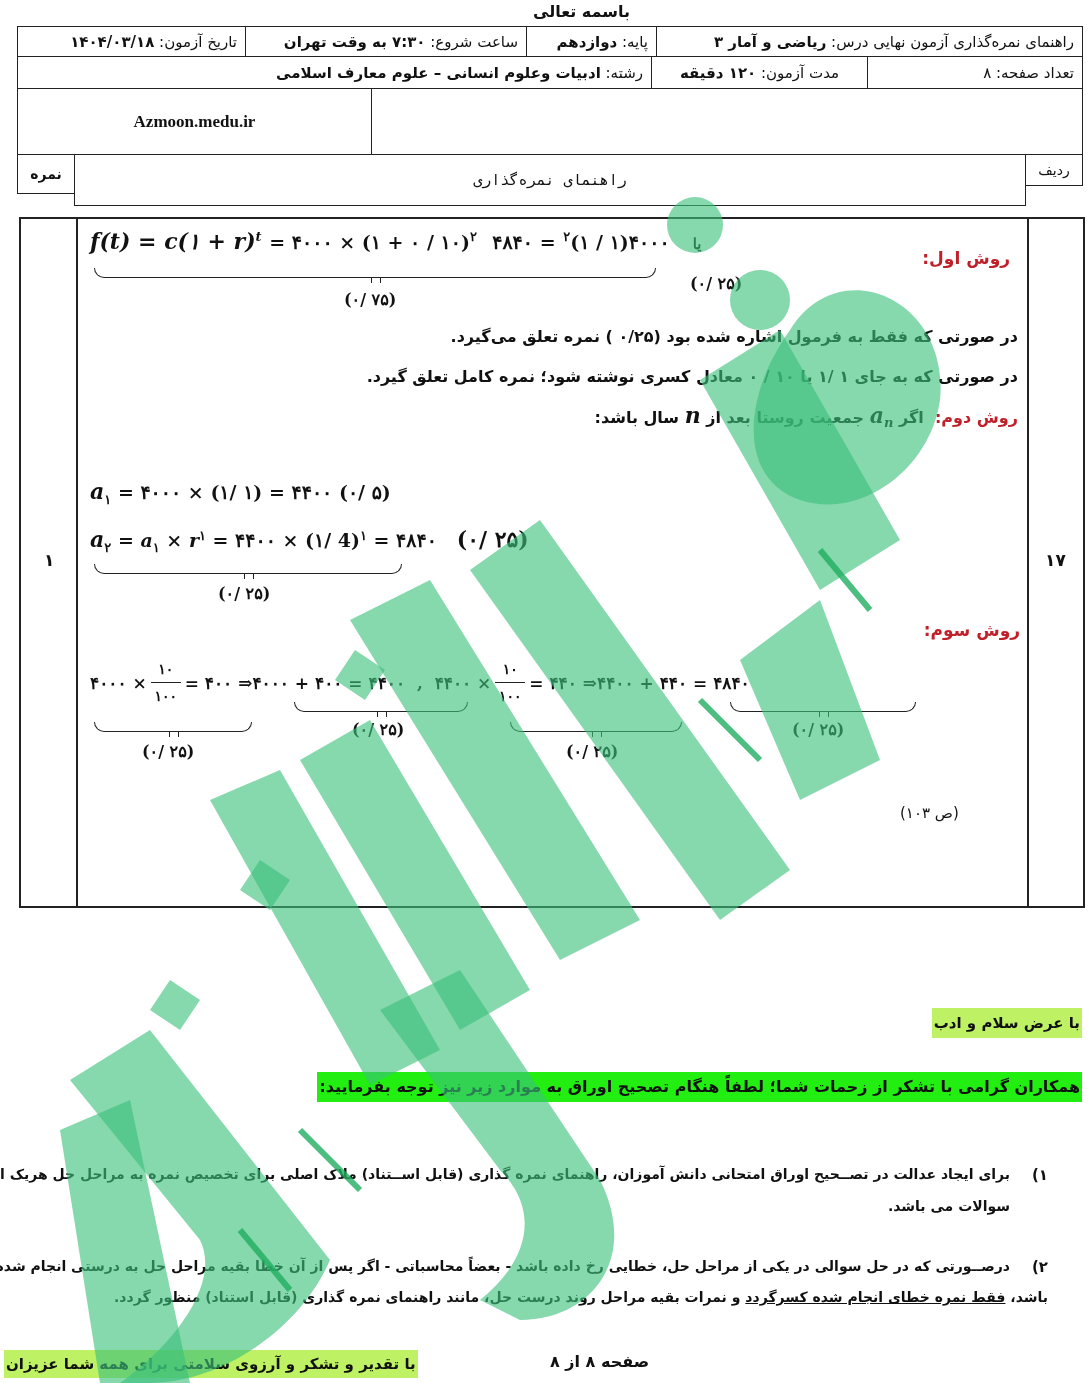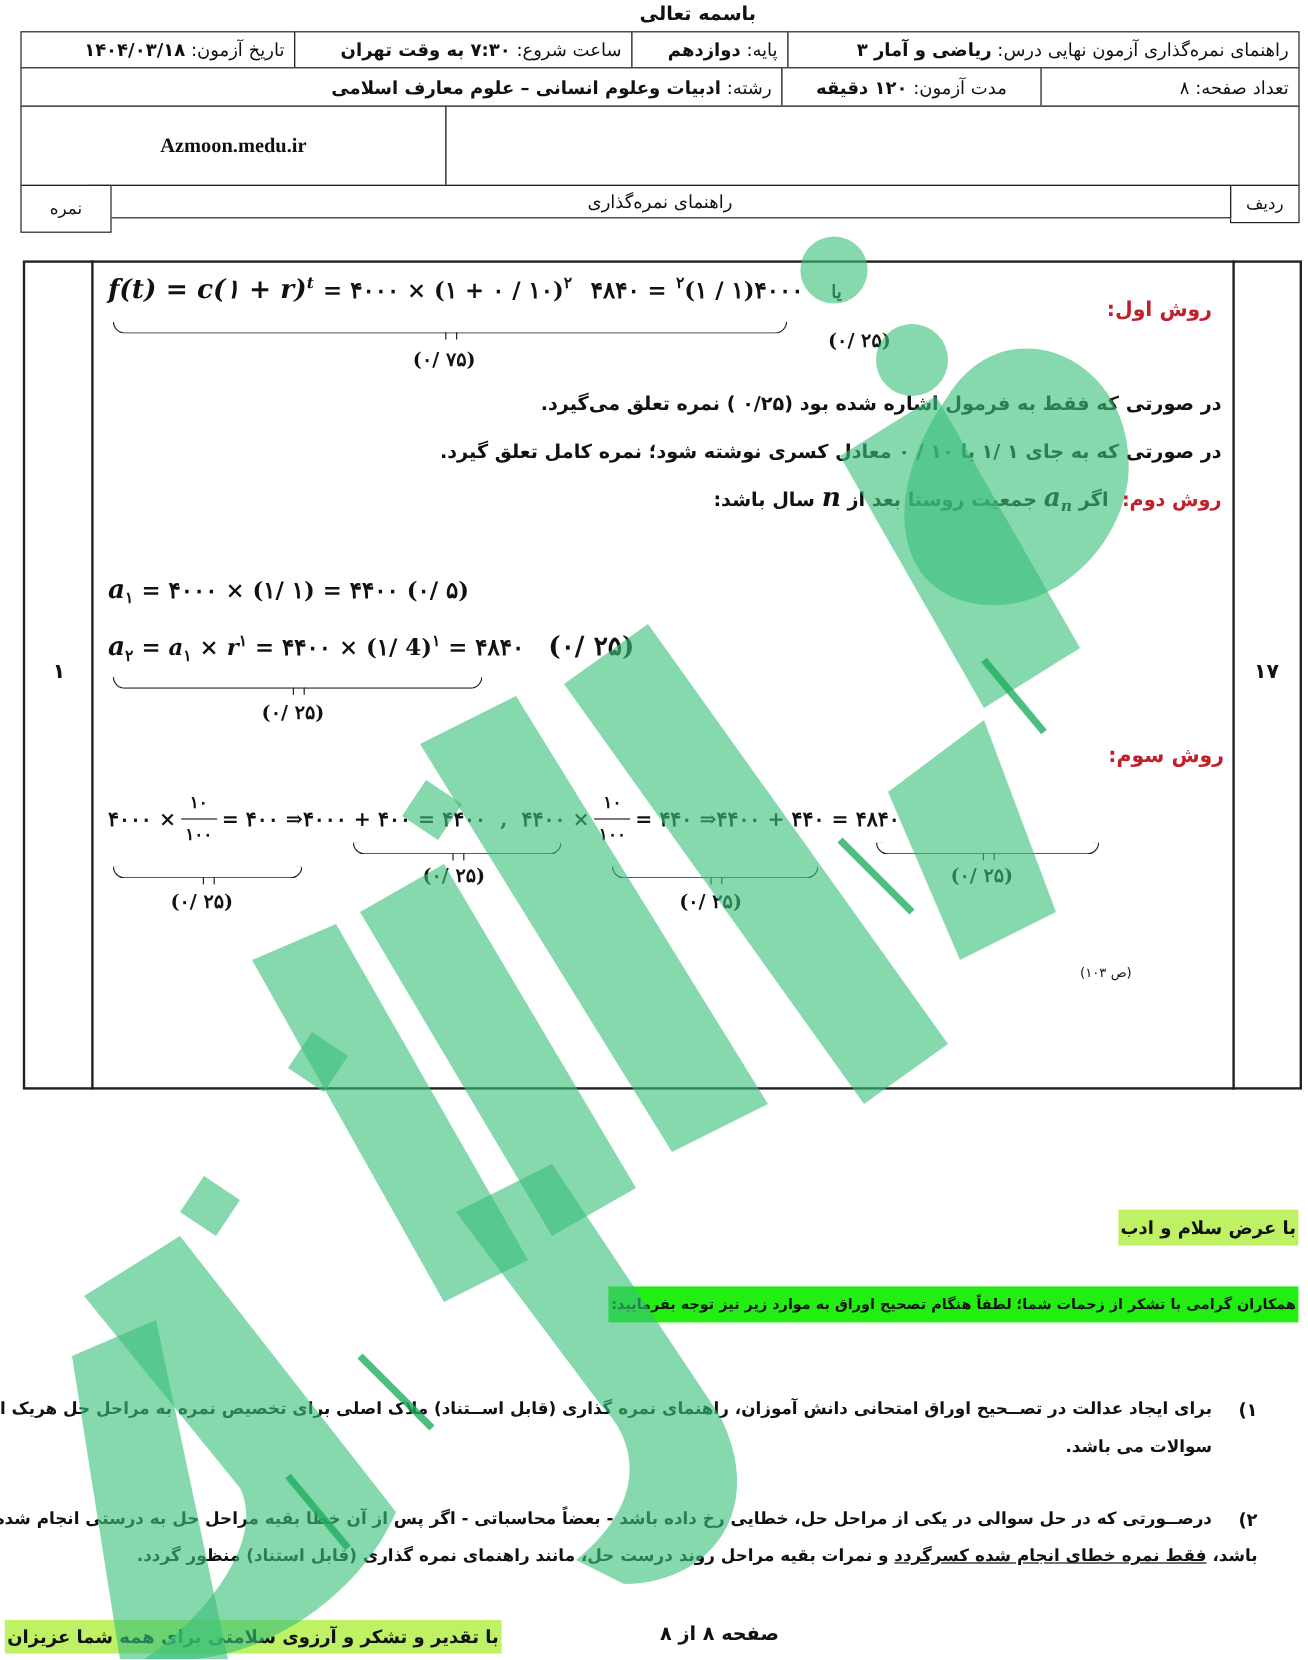--- a/index.html
+++ b/index.html
@@ -60,22 +60,22 @@
     <span>رشته:</span>&nbsp;<span class="b">ادبیات وعلوم انسانی – علوم معارف اسلامی</span>
   </div>
 
   <div class="cell" style="left:371px; top:88px; width:712px; height:67px; flex-direction:column; align-items:flex-start; justify-content:center; font-size:13px; line-height:26px;">
   </div>
   <div class="cell" style="left:17px; top:88px; width:355px; height:67px; flex-direction:column; justify-content:center; font-size:13px; line-height:26px;">
     <div class="b" style="font-family:'Liberation Serif', serif; font-size:17px; direction:ltr;">Azmoon.medu.ir</div>
   </div>
 
   <div class="cell" style="left:1025px; top:154px; width:58px; height:32px; justify-content:center; font-size:14px;">ردیف</div>
-  <div class="cell" style="left:74px; top:154px; width:952px; height:28px; justify-content:center; font-size:15px;">راهنمای نمره‌گذاری</div>
-  <div class="cell" style="left:17px; top:154px; width:76px; height:40px; justify-content:center; font-size:14px;">نمره</div>
+  <div class="cell" style="left:74px; top:154px; width:952px; height:52px; justify-content:center; font-size:15px;font-family:Liberation Mono, monospace;">راهنمای نمره‌گذاری</div>
+  <div class="cell" style="left:17px; top:154px; width:58px; height:40px; justify-content:center; font-size:14px;font-weight:bold;">نمره</div>
 </div>
 
 <div class="frame" style="left:19px; top:217px; width:1066px; height:691px;"></div>
 <div class="vline" style="left:1027px; top:217px; height:691px;"></div>
 <div class="vline" style="left:76px; top:217px; height:691px;"></div>
 
 <div class="abs b" style="left:1045px; top:550px; font-size:17px;">۱۷</div>
 <div class="abs b" style="left:44px; top:550px; font-size:17px;">۱</div>
 
 <div class="abs rtl red" style="left:920px; top:248px; width:90px; font-size:17px; text-align:right;">روش اول:</div>
@@ -142,24 +142,24 @@
 </div>
 <div class="brace" style="left:94px; top:722px; width:158px;"></div>
 <div class="brace" style="left:294px; top:702px; width:174px;"></div>
 <div class="brace" style="left:510px; top:722px; width:172px;"></div>
 <div class="brace" style="left:730px; top:702px; width:186px;"></div>
 <div class="score" style="left:142px; top:742px;">(۰/ ۲۵)</div>
 <div class="score" style="left:352px; top:720px;">(۰/ ۲۵)</div>
 <div class="score" style="left:566px; top:742px;">(۰/ ۲۵)</div>
 <div class="score" style="left:792px; top:720px;">(۰/ ۲۵)</div>
 
-<div class="abs rtl" style="left:900px; top:804px; font-size:11px;">(ص ۱۰۳)</div>
+<div class="abs rtl" style="left:900px; top:804px; font-size:15px;">(ص ۱۰۳)</div>
 
 <div class="abs rtl b hl-cyan" style="right:8px; top:1008px; font-size:15px; padding:4px 2px; line-height:22px;">با عرض سلام و ادب</div>
-<div class="abs rtl b hl-green" style="right:8px; top:1072px; font-size:12px; padding:4px 2px; line-height:22px; white-space:nowrap;margin-left:16px;">همکاران گرامی با تشکر از زحمات شما؛ لطفاً هنگام تصحیح اوراق به موارد زیر نیز توجه بفرمایید:</div>
+<div class="abs rtl b hl-green" style="right:8px; top:1072px; font-size:16px; padding:4px 2px; line-height:22px; white-space:nowrap;margin-left:16px;">همکاران گرامی با تشکر از زحمات شما؛ لطفاً هنگام تصحیح اوراق به موارد زیر نیز توجه بفرمایید:</div>
 
 <div class="abs rtl b" style="right:42px; top:1166px; font-size:15px;">۱)</div>
 <div class="abs rtl b" style="right:80px; top:1166px; font-size:14px; white-space:nowrap;">برای ایجاد عدالت در تصــحیح اوراق امتحانی دانش آموزان، راهنمای نمره گذاری (قابل اســتناد) ملاک اصلی برای تخصیص نمره به مراحل حل هریک از</div>
 <div class="abs rtl b" style="right:80px; top:1198px; font-size:14px; white-space:nowrap;">سوالات می باشد.</div>
 
 <div class="abs rtl b" style="right:42px; top:1258px; font-size:15px;">۲)</div>
 <div class="abs rtl b" style="right:80px; top:1258px; font-size:14px; white-space:nowrap;">درصــورتی که در حل سوالی در یکی از مراحل حل، خطایی رخ داده باشد - بعضاً محاسباتی - اگر پس از آن خطا بقیه مراحل حل به درستی انجام شده</div>
 <div class="abs rtl b" style="right:42px; top:1289px; font-size:14px; white-space:nowrap;">
   <span>باشد،</span>
   <span style="text-decoration:underline;">فقط نمره خطای انجام شده کسرگردد</span>

